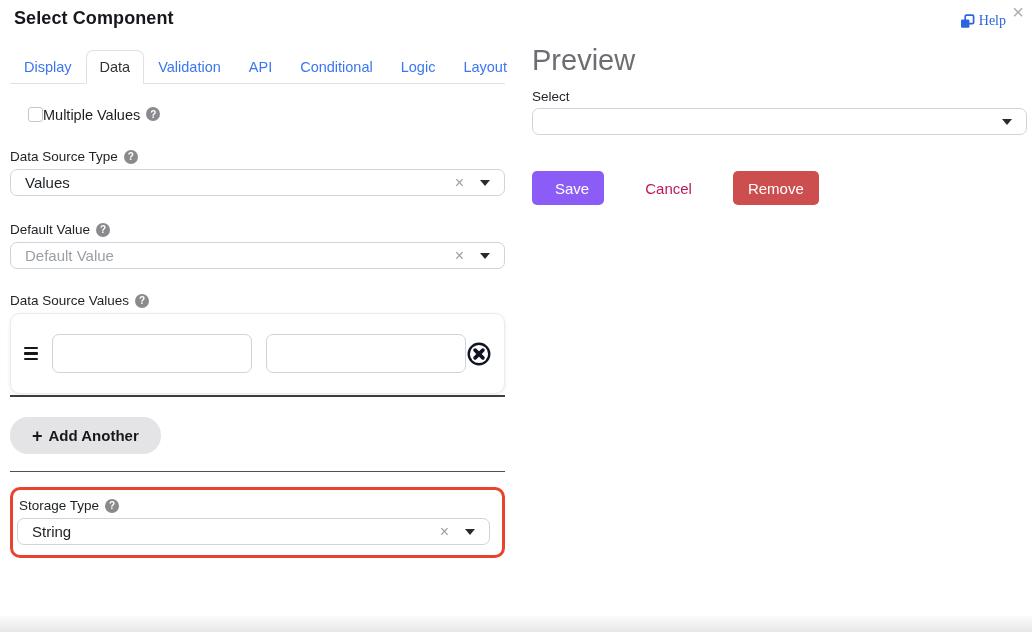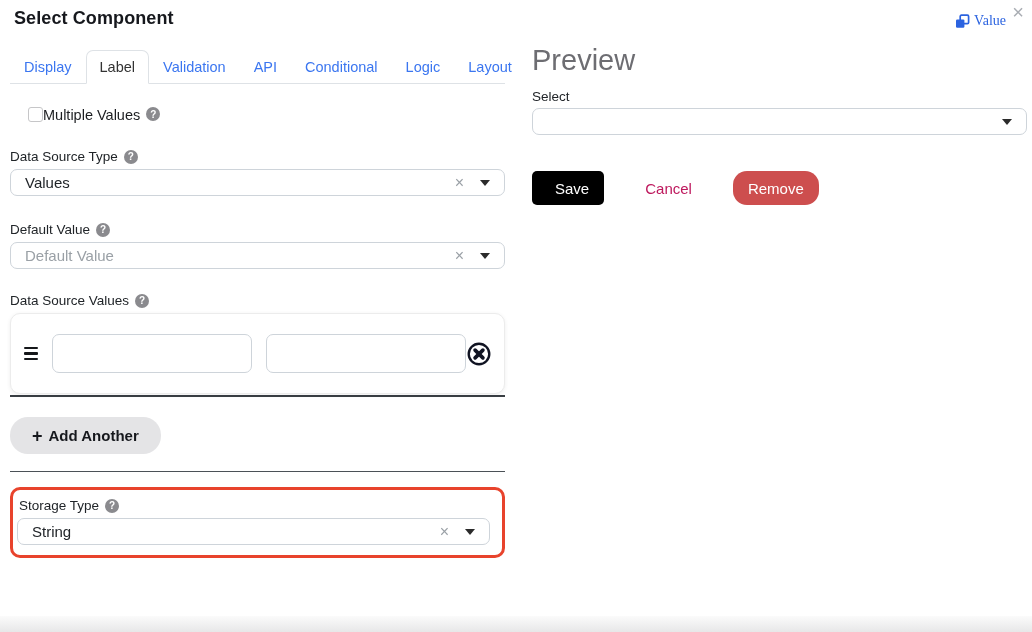--- a/index.html
+++ b/index.html
@@ -67,51 +67,51 @@
   .red-group { margin-top:15px; border:3px solid #e8432c; border-radius:10px; padding:4px 12px 10px 4px; }
   .red-group .field-label { margin-top:4px; margin-left:2px; }
 
   
   .preview-h { margin-top:44px; font-size:29px; font-weight:500; color:#6d6d72; }
   .preview-label { margin-top:12px; font-size:13.5px; color:#212529; }
   .preview-select { margin-top:4px; }
   .btn-row { margin-top:36px; display:flex; align-items:center; }
   .btn { height:34px; border:none; border-radius:5px; font-size:15px; cursor:pointer; padding:0 15px;
          font-family:"Liberation Sans", sans-serif; }
-  .btn-save   { background:#000000; color:#fff;padding-left:23px; }
+  .btn-save   { background:#8b5cf6; color:#fff;padding-left:23px; }
   .btn-cancel { background:transparent; color:#be185d; margin-left:26px; }
-  .btn-remove { background:#cd4e4e; color:#fff; margin-left:26px;border-radius:14px; }
+  .btn-remove { background:#cd4e4e; color:#fff; margin-left:26px; }
 
   .bottom-strip { position:absolute; left:0; bottom:0; width:1032px; height:16px;
                   background:linear-gradient(#fbfbfb,#e7e7e8); }
 </style>
 </head>
 <body>
 
 <div class="page">
 
   <div class="title">Select Component</div>
 
   <div class="close-x">×</div>
 
   <div class="help-link">
     <span style="display:inline-flex;">
       <svg width="15" height="15" viewBox="0 0 15 15">
         <rect x="5.2" y="1.2" width="8.4" height="8.4" rx="1.2" fill="none" stroke="#2b63e0" stroke-width="1.7"></rect>
         <rect x="1" y="5.4" width="8.4" height="8.4" rx="1.2" fill="#2b63e0"></rect>
       </svg>
     </span>
-    <span>Value</span>
+    <span>Help</span>
   </div>
 
   <div class="left-col">
 
     <div class="tabs">
       <div class="tab">Display</div>
-      <div class="tab active">Label</div>
+      <div class="tab active">Data</div>
       <div class="tab">Validation</div>
       <div class="tab">API</div>
       <div class="tab">Conditional</div>
       <div class="tab">Logic</div>
       <div class="tab">Layout</div>
     </div>
 
     <div class="mv-row">
       <input type="checkbox" style="">
       <span>Multiple Values</span>

